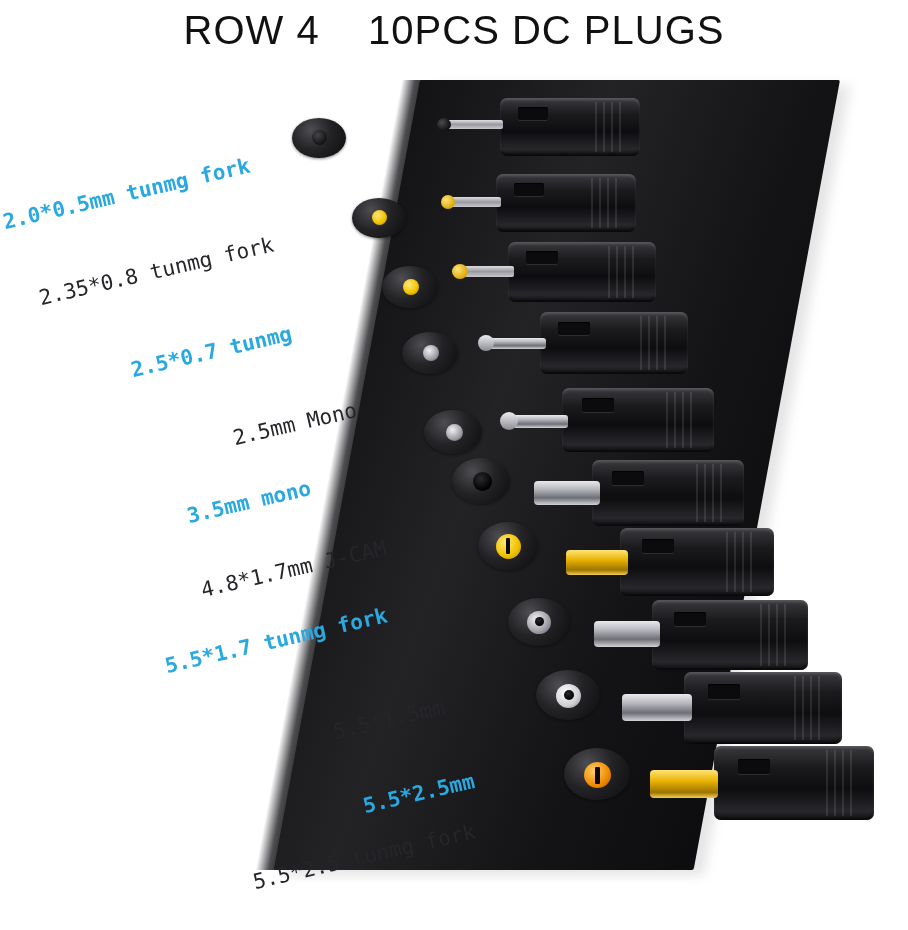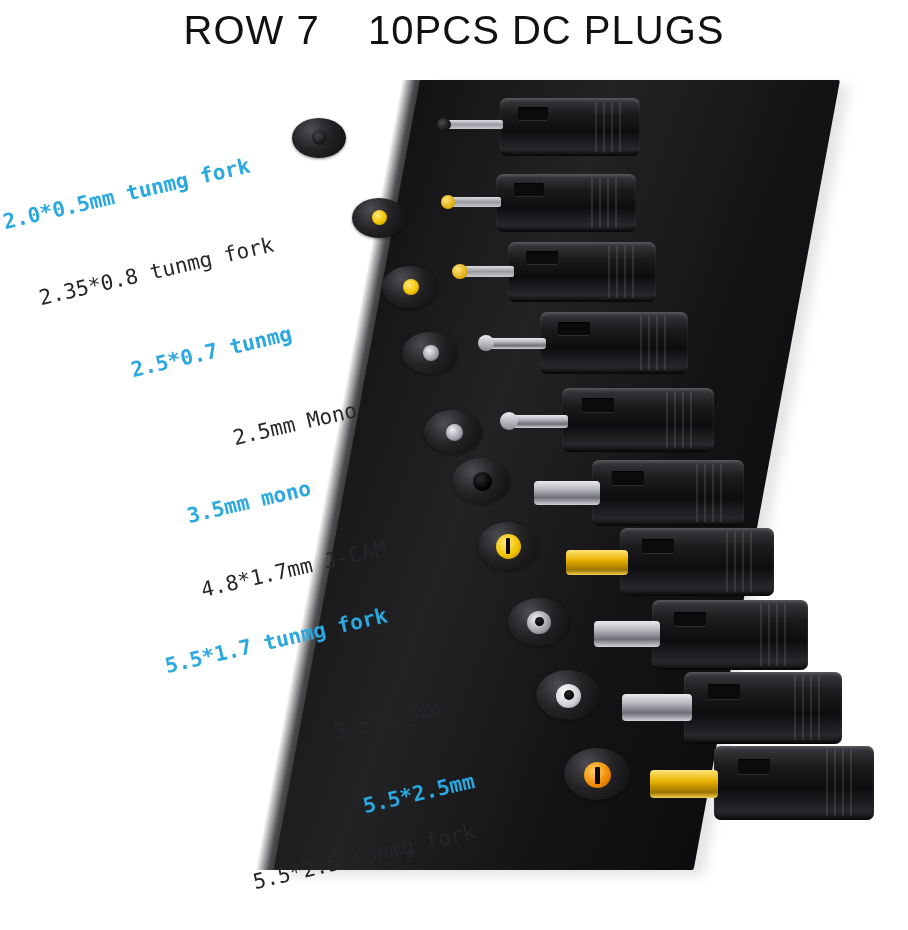--- a/index.html
+++ b/index.html
@@ -155,21 +155,21 @@
     transform-origin: left bottom;
     letter-spacing: 0px;
   }
   .lbl.blue { color: #2aa8e0; font-weight: bold; }
   .lbl.dark { color: #25262a; }
 </style>
 </head>
 <body>
 
 <div id="title-bar">
-  <div id="title-text">ROW 7    10PCS DC PLUGS</div>
+  <div id="title-text">ROW 4    10PCS DC PLUGS</div>
 </div>
 
 <div id="photo">
 
   <div class="board" id="board-shadow"></div>
   <div class="board" id="board-edge"></div>
   <div class="board" id="board-main"></div>
 
   <div class="plug">
     <div class="barrel" style="left:500px; top:28px; width:140px; height:58px;">

